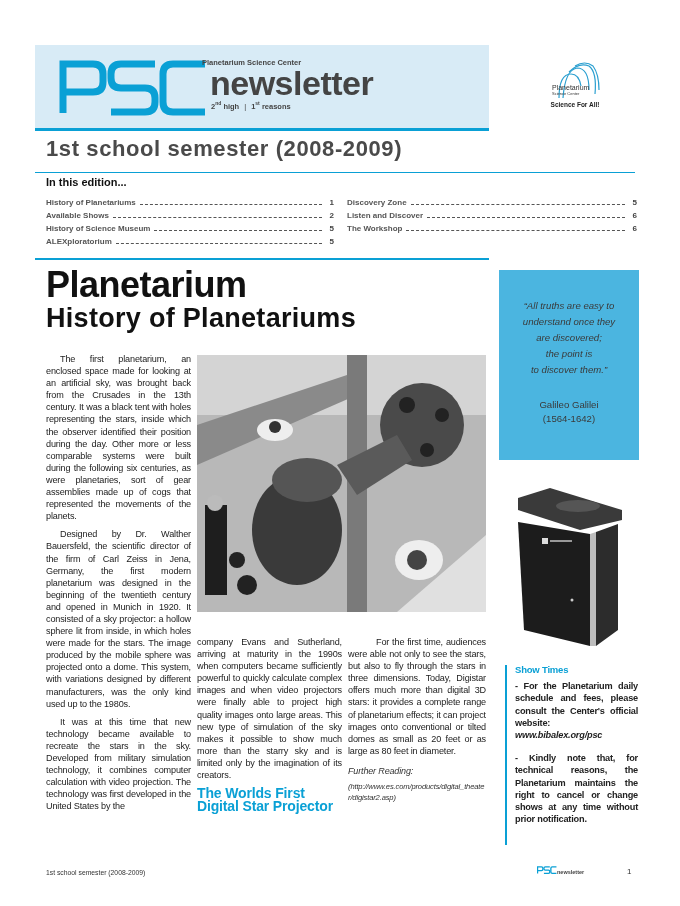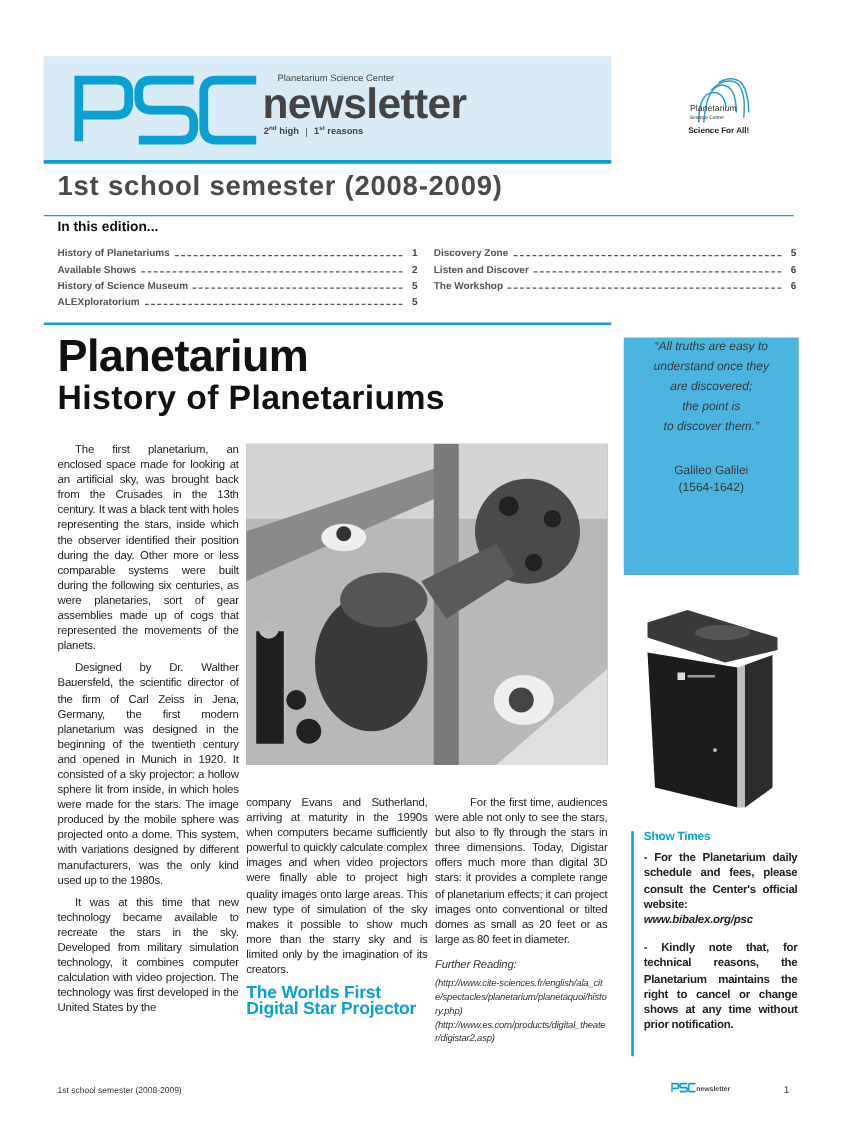--- a/index.html
+++ b/index.html
@@ -1,21 +1,21 @@
 <!DOCTYPE html>
 <html><head>
 <meta charset="utf-8">
 <style>
   * { box-sizing: border-box; margin: 0; padding: 0; }
   html, body { width: 680px; height: 906px; background: #ffffff; overflow: hidden; }
   body { position: relative; font-family: "Liberation Sans", sans-serif; color: #222; }
   .banner-bg { position: absolute; left: 35px; top: 45px; width: 454px; height: 83px; background: #d8ebf6; }
   .banner-rule { position: absolute; left: 35px; top: 128px; width: 454px; height: 3px; background: #0aa0d5; }
   .psc-logo { position: absolute; left: 59px; top: 58px; height: 58px; }
-  .brand-sub { position: absolute; left: 222px; top: 58px; font-size: 7.5px; font-weight: normal; color: #444; }
+  .brand-sub { position: absolute; left: 202px; top: 58px; font-size: 7.5px; font-weight: bold; color: #444; }
   .brand-title { position: absolute; left: 210px; top: 64px; font-size: 34px; font-weight: bold; color: #444; letter-spacing: -0.5px; line-height: 38px; }
   .brand-edition { position: absolute; left: 211px; top: 100px; font-size: 7.5px; font-weight: bold; color: #444; }
   .brand-edition sup { font-size: 5px; }
   .brand-edition .sep { margin: 0 5px; font-weight: normal; }
   .right-logo { position: absolute; left: 540px; top: 60px; width: 70px; height: 60px; text-align: center; }
   .right-logo .arcs { display: block; margin: 0 auto; }
   .right-logo .logo-name { position: absolute; left: 12px; top: 24px; font-size: 7px; color: #333; line-height: 7px; }
   .right-logo .logo-sub { position: absolute; left: 12px; top: 31px; font-size: 4px; color: #333; }
   .right-logo .tagline { position: absolute; left: 0; top: 41px; width: 70px; font-size: 6.5px; font-weight: bold; color: #222; text-align: center; }
 
@@ -46,21 +46,21 @@
   .col3 { left: 348px; top: 636px; width: 138px; }
   .sub-heading { font-size: 14px; font-weight: bold; color: #0aa0d5; line-height: 13px; margin: 4px 0 2px 0; text-align: left; }
   .col2 p.noindent { text-indent: 10px; }
   .further { font-style: italic; font-size: 9px; color: #333; margin-top: 8px; margin-bottom: 4px; }
   .links { font-style: italic; font-size: 7.6px; line-height: 11px; color: #333; text-align: left; word-break: break-all; }
 
   
   .photo { position: absolute; left: 197px; top: 355px; width: 289px; height: 257px; background: #9a9a9a; overflow: hidden; }
 
   
-  .quote-box { position: absolute; left: 499px; top: 270px; width: 140px; height: 190px; background: #4bb5e0; text-align: center; color: #3a3a3a; }
+  .quote-box { position: absolute; left: 499px; top: 270px; width: 140px; height: 190px; background: #4bb5e0; text-align: center; padding-top: 28px; color: #3a3a3a; }
   .quote-box .q { font-style: italic; font-size: 9.6px; line-height: 16px; }
   .quote-box .author { font-size: 9.6px; margin-top: 20px; line-height: 14px; }
 
   
   .device { position: absolute; left: 510px; top: 480px; width: 120px; height: 168px; }
 
   
   .show-bar { position: absolute; left: 505px; top: 665px; width: 2px; height: 180px; background: #0aa0d5; }
   .show { position: absolute; left: 515px; top: 664px; width: 123px; font-size: 9.2px; line-height: 12.2px; color: #222; font-weight: bold; text-align: justify; letter-spacing: -0.2px; }
   .show .st-title { color: #0aa0d5; font-size: 9.5px; margin-bottom: 4px; }
@@ -189,21 +189,20 @@
 </svg>
 
 <div class="col col2">
   <p style="text-indent:0">company Evans and Sutherland, arriving at maturity in the 1990s when computers became sufficiently powerful to quickly calculate complex images and when video projectors were finally able to project high quality images onto large areas. This new type of simulation of the sky makes it possible to show much more than the starry sky and is limited only by the imagination of its creators.</p>
   <div class="sub-heading">The Worlds First Digital Star Projector</div>
 </div>
 
 <div class="col col3">
   <p style="text-indent:28px">For the first time, audiences were able not only to see the stars, but also to fly through the stars in three dimensions. Today, Digistar offers much more than digital 3D stars: it provides a complete range of planetarium effects; it can project images onto conventional or tilted domes as small as 20 feet or as large as 80 feet in diameter.</p>
   <div class="further">Further Reading:</div>
-  <div class="links">(http://www.cite-sciences.fr/english/ala_cite/spectacles/planetarium/planetaquoi/history.php)</div>
   <div class="links">(http://www.es.com/products/digital_theater/digistar2.asp)</div>
 </div>
 
 <div class="quote-box">
   <div class="q">“All truths are easy to</div>
   <div class="q">understand once they</div>
   <div class="q">are discovered;</div>
   <div class="q">the point is</div>
   <div class="q">to discover them.”</div>
   <div class="author">Galileo Galilei</div>

